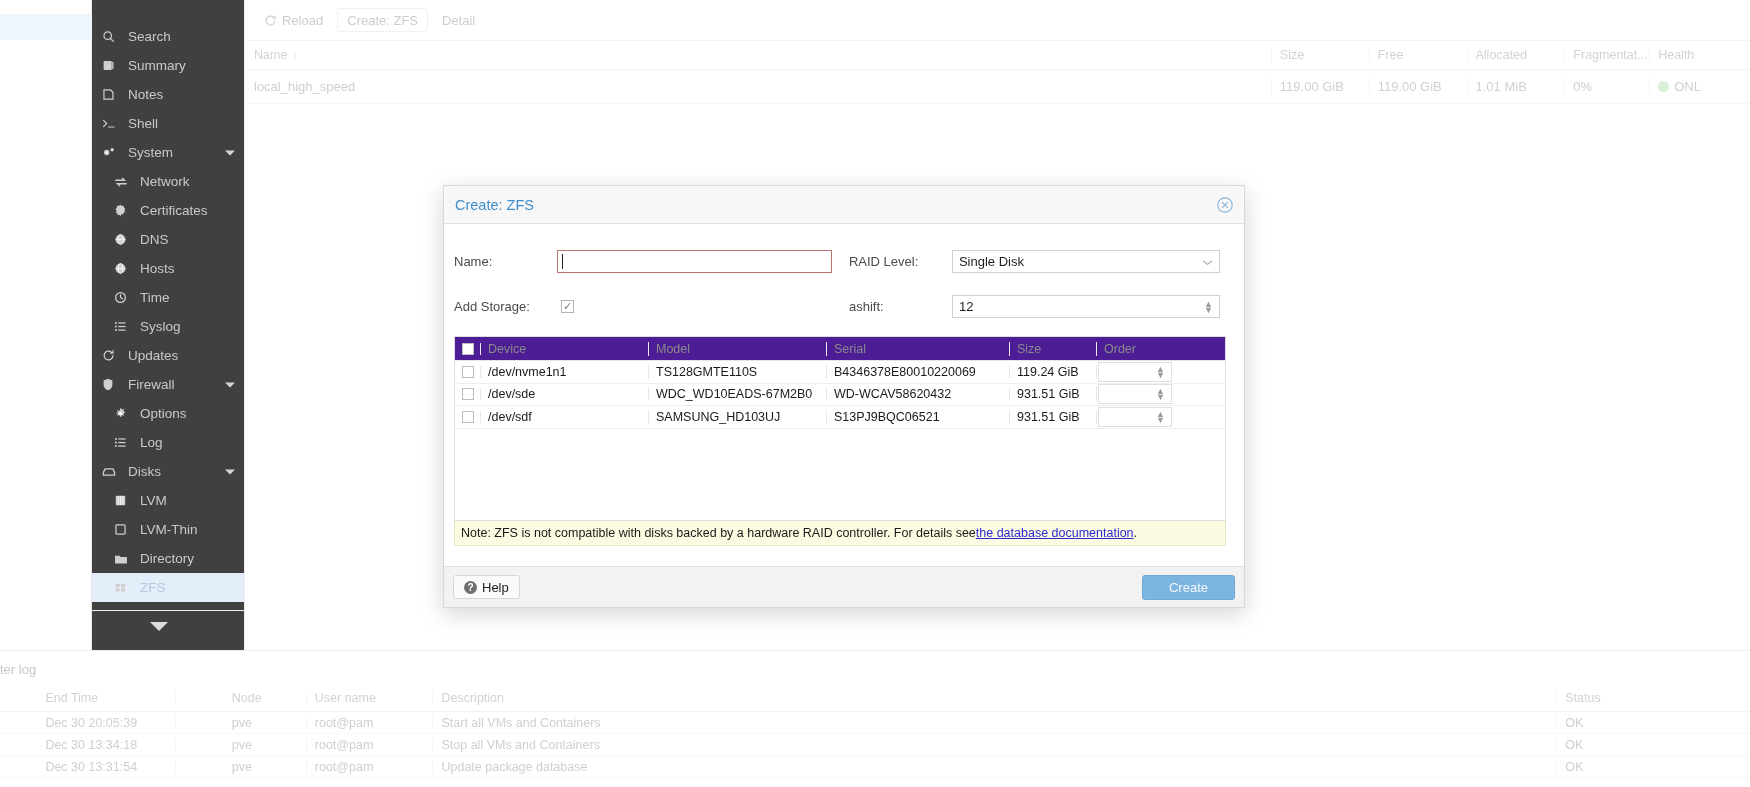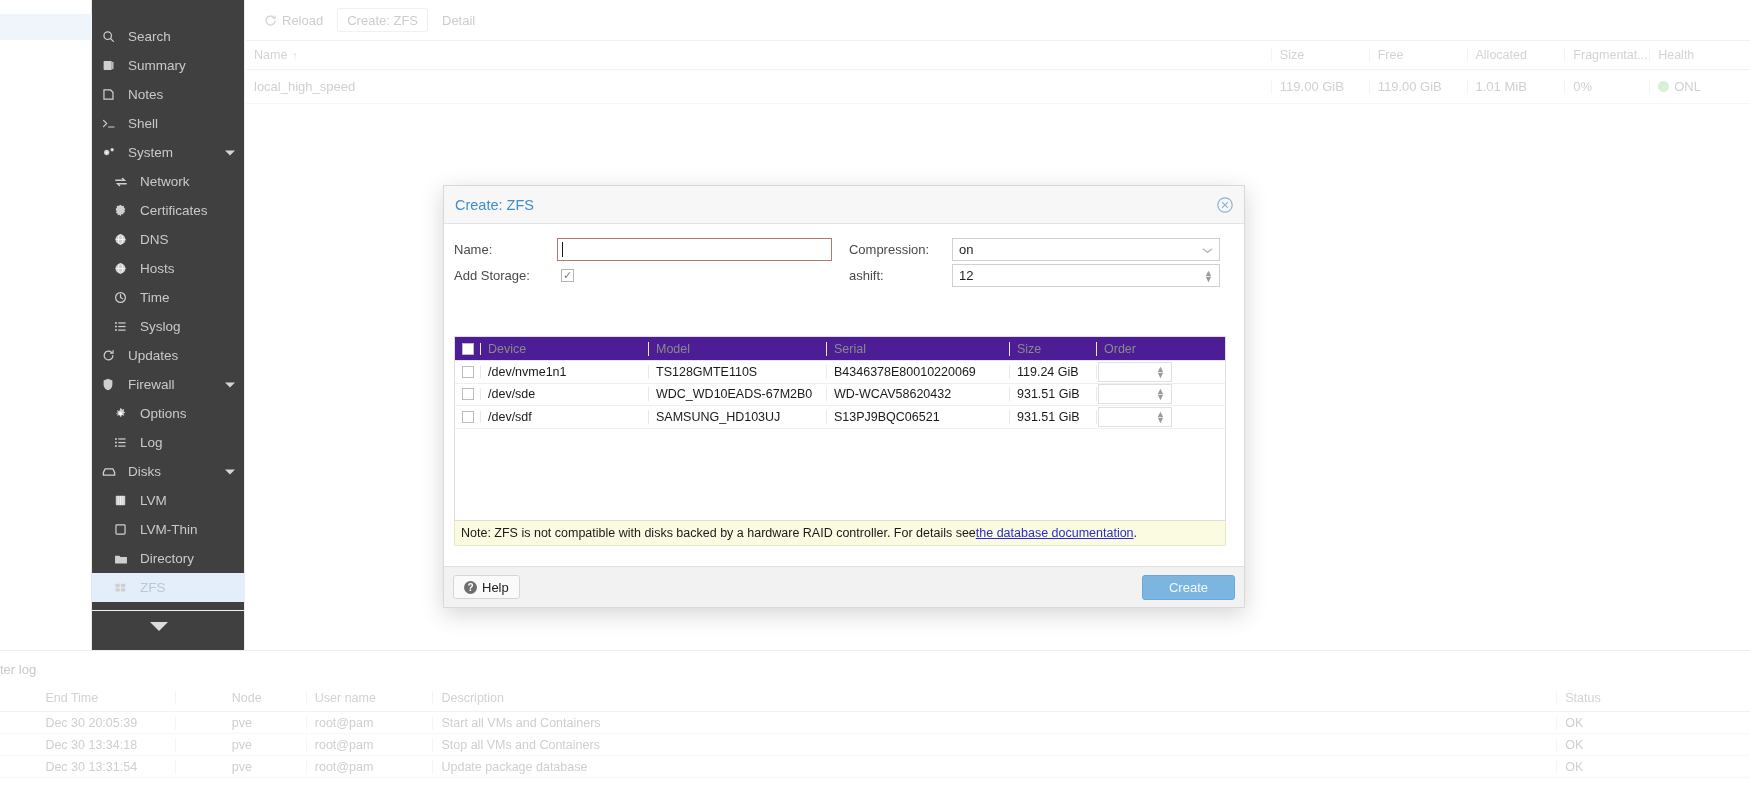--- a/index.html
+++ b/index.html
@@ -145,21 +145,21 @@
     position: relative;
   }
   .modal-title { color: #3f8dcb; font-size: 14.5px; }
   .modal-close {
     position: absolute; right: 10px; top: 50%; transform: translateY(-50%);
     width: 18px; height: 18px; color: #8ab3d6;
   }
   .modal-body { flex: 1; background: #fff; padding: 14px 10px 0 10px; position: relative; }
 
   .form-grid { display: flex; gap: 0; }
-  .form-col { display: flex; flex-direction: column; gap: 3px; }
+  .form-col { display: flex; flex-direction: column; gap: 22px; margin-top: 12px; }
   .form-col.left { width: 400px; }
   .form-col.right { width: 390px; }
   .frow { display: flex; align-items: center; height: 23px; }
   .flabel { color: #4a4a4a; font-size: 13px; width: 103px; white-space: nowrap; }
   .flabel.r { width: 103px; }
 
   .txt-input {
     width: 275px; height: 23px;
     border: 1px solid #b5796c;
     background: #fff; position: relative;
@@ -561,23 +561,23 @@
           <div class="frow">
             <div class="flabel">Add Storage:</div>
             <div class="chk">
               <span style="font-size:11px;line-height:1;">✓</span>
             </div>
           </div>
         </div>
 
         <div class="form-col right">
           <div class="frow">
-            <div class="flabel r">Compression:</div>
+            <div class="flabel r">RAID Level:</div>
             <div class="sel-input">
-              <span>on</span>
+              <span>Single Disk</span>
               <span class="sel-arrow">
                 <svg width="11" height="8" viewBox="0 0 12 8" fill="none" stroke="currentColor" stroke-width="1.4">
                     <path d="M1 2l5 4 5-4"></path>
                   </svg>
               </span>
             </div>
           </div>
           <div class="frow">
             <div class="flabel r">ashift:</div>
             <div class="sel-input">

